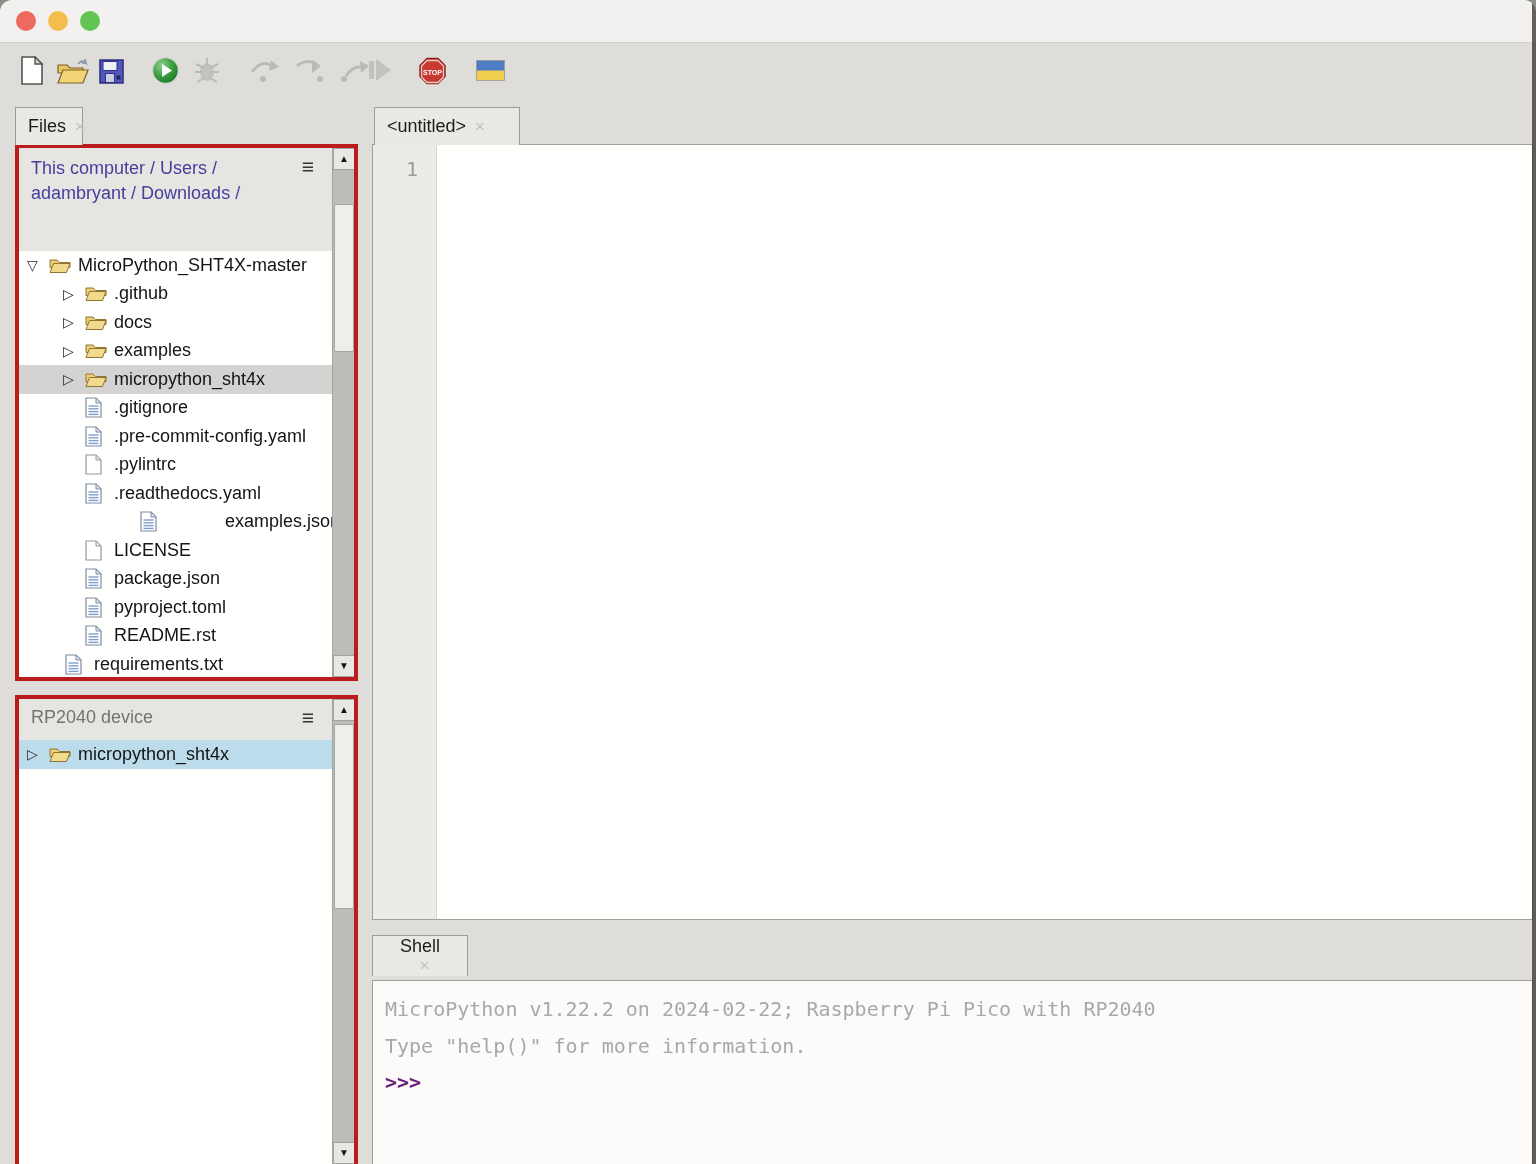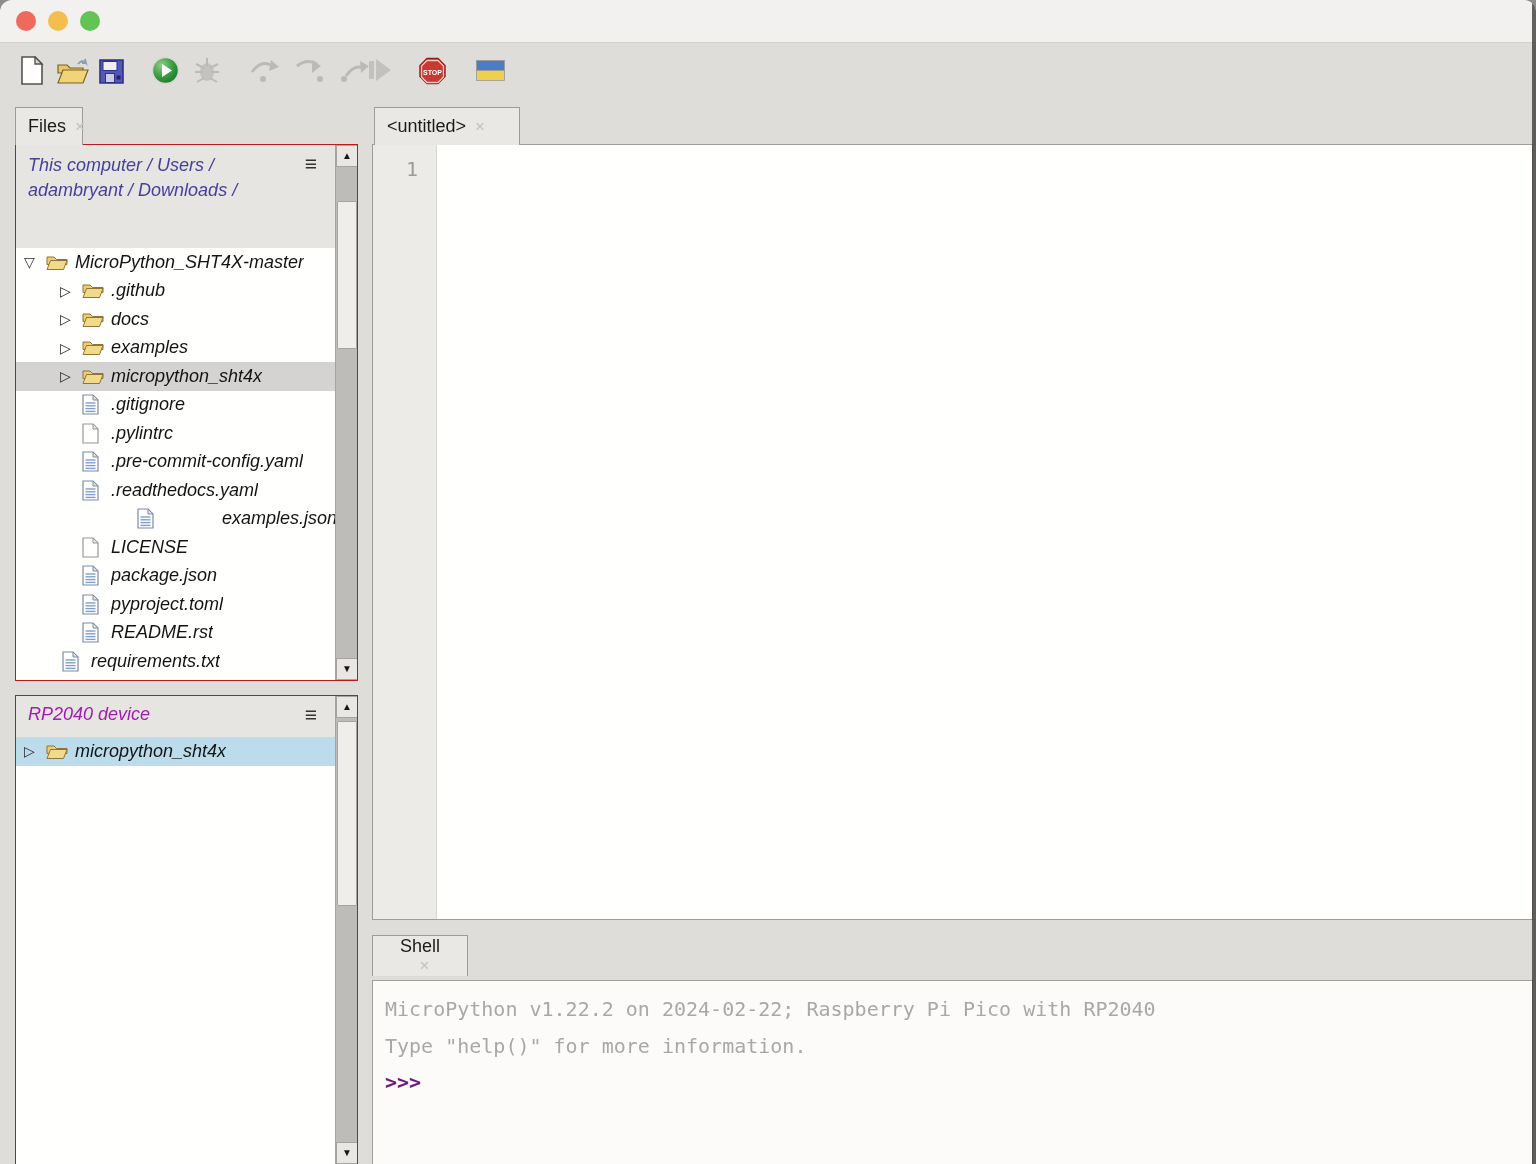--- a/index.html
+++ b/index.html
@@ -17,25 +17,25 @@
   
   .toolbar-btn{position:absolute;background:none;border:none;padding:0;cursor:pointer;}
   .toolbar-btn.disabled{opacity:.33;}
   .stop-text{font-size:7px;font-weight:bold;fill:#fff;font-family:"Liberation Sans",sans-serif;}
 
   
   .tab{position:absolute;height:38px;background:#eae8e5;border:1px solid #9e9c99;border-bottom:none;display:flex;align-items:center;padding:0 12px;font-size:18px;color:#1b1b1b;z-index:5;}
   .tab-close{margin-left:9px;color:#c3c1be;font-size:17px;line-height:1;}
 
   
-  .panel{position:absolute;background:#fffffe;border:1px solid #b91c1c;overflow:hidden;font-style:italic;}
+  .panel{position:absolute;background:#fffffe;border:4px solid #b91c1c;overflow:hidden;}
   .panel-header{background:#e7e5e2;padding:8px 10px 10px 12px;position:relative;}
   .loc{color:#45409e;font-size:18px;line-height:25px;width:250px;}
   .menu-btn{position:absolute;top:8px;right:40px;font-size:21px;color:#333;line-height:1;cursor:pointer;}
-  .panel-title{color:#a21caf;font-size:18px;}
+  .panel-title{color:#737373;font-size:18px;}
 
   
   .tree{position:relative;}
   .tree-row{display:flex;align-items:center;height:28.5px;white-space:nowrap;overflow:hidden;font-size:18px;color:#141414;cursor:default;}
   .tree-row.sel-inactive{background:#d5d3d1;}
   .tree-row.sel-active{background:#bcdcec;}
   .exp{width:24px;flex:0 0 24px;text-align:left;font-size:14px;color:#2b2b2b;padding-left:2px;}
   .tree-ico{width:22px;flex:0 0 22px;margin-right:7px;display:flex;align-items:center;}
   .tree-label{overflow:hidden;}
 
@@ -228,41 +228,41 @@
                 <line x1="3.5" y1="17.4" x2="13.5" y2="17.4"></line>
               </g>
             </svg>
           </span>
           <span class="tree-label">.gitignore</span>
         </div>
         <div class="tree-row" style="padding-left: 42px;">
           <span class="exp"></span>
           <span class="tree-ico">
             <svg width="17" height="21" viewBox="0 0 17 21">
+              <path d="M1 1 h10 l5 5 v14 H1z" fill="#fff" stroke="#7d8ba3" stroke-width="1.2"></path>
+              <path d="M11 1 l5 5 h-5z" fill="#dde4ee" stroke="#7d8ba3" stroke-width="1"></path>
+              <g stroke="#7f9ecb" stroke-width="1.4">
+                <line x1="3.5" y1="9" x2="13.5" y2="9"></line>
+                <line x1="3.5" y1="11.8" x2="13.5" y2="11.8"></line>
+                <line x1="3.5" y1="14.6" x2="13.5" y2="14.6"></line>
+                <line x1="3.5" y1="17.4" x2="13.5" y2="17.4"></line>
+              </g>
+            </svg>
+          </span>
+          <span class="tree-label">.pre-commit-config.yaml</span>
+        </div>
+        <div class="tree-row" style="padding-left: 42px;">
+          <span class="exp"></span>
+          <span class="tree-ico">
+            <svg width="17" height="21" viewBox="0 0 17 21">
               <path d="M1 1 h10 l5 5 v14 H1z" fill="#fff" stroke="#9a9895" stroke-width="1.2"></path>
               <path d="M11 1 l5 5 h-5z" fill="#eceae7" stroke="#9a9895" stroke-width="1"></path>
             </svg>
           </span>
           <span class="tree-label">.pylintrc</span>
-        </div>
-        <div class="tree-row" style="padding-left: 42px;">
-          <span class="exp"></span>
-          <span class="tree-ico">
-            <svg width="17" height="21" viewBox="0 0 17 21">
-              <path d="M1 1 h10 l5 5 v14 H1z" fill="#fff" stroke="#7d8ba3" stroke-width="1.2"></path>
-              <path d="M11 1 l5 5 h-5z" fill="#dde4ee" stroke="#7d8ba3" stroke-width="1"></path>
-              <g stroke="#7f9ecb" stroke-width="1.4">
-                <line x1="3.5" y1="9" x2="13.5" y2="9"></line>
-                <line x1="3.5" y1="11.8" x2="13.5" y2="11.8"></line>
-                <line x1="3.5" y1="14.6" x2="13.5" y2="14.6"></line>
-                <line x1="3.5" y1="17.4" x2="13.5" y2="17.4"></line>
-              </g>
-            </svg>
-          </span>
-          <span class="tree-label">.pre-commit-config.yaml</span>
         </div>
         <div class="tree-row" style="padding-left: 42px;">
           <span class="exp"></span>
           <span class="tree-ico">
             <svg width="17" height="21" viewBox="0 0 17 21">
               <path d="M1 1 h10 l5 5 v14 H1z" fill="#fff" stroke="#7d8ba3" stroke-width="1.2"></path>
               <path d="M11 1 l5 5 h-5z" fill="#dde4ee" stroke="#7d8ba3" stroke-width="1"></path>
               <g stroke="#7f9ecb" stroke-width="1.4">
                 <line x1="3.5" y1="9" x2="13.5" y2="9"></line>
                 <line x1="3.5" y1="11.8" x2="13.5" y2="11.8"></line>

